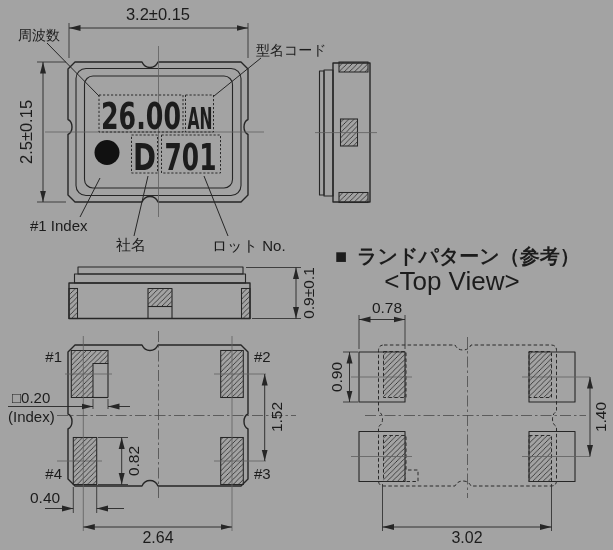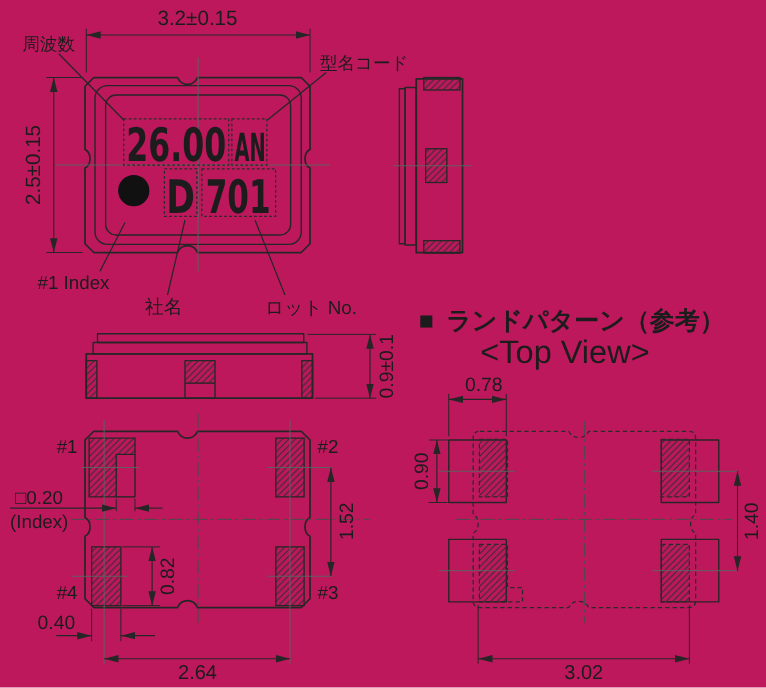--- a/index.html
+++ b/index.html
@@ -1,16 +1,16 @@
 <!DOCTYPE html>
 <html><head>
 <meta charset="utf-8">
 <style>
   html,body{margin:0;padding:0;background:#ffffff;}
-  #stage{width:613px;height:550px;position:relative;background:#be185d;overflow:hidden;}
+  #stage{width:613px;height:550px;position:relative;background:#a3a3a3;overflow:hidden;}
   svg{display:block;}
   text{fill:#1c1c1c;font-family:"Liberation Sans","DejaVu Sans",sans-serif;}
   .t14{font-size:14px;}
   .t15{font-size:15px;}
   .t155{font-size:15.5px;}
   .t16{font-size:16px;}
   .t165{font-size:16.5px;}
   .thead{font-size:20px;font-weight:bold;}
   .ttop{font-size:26px;}
   .mark{font-family:"DejaVu Sans","Liberation Sans",sans-serif;font-weight:600;}

